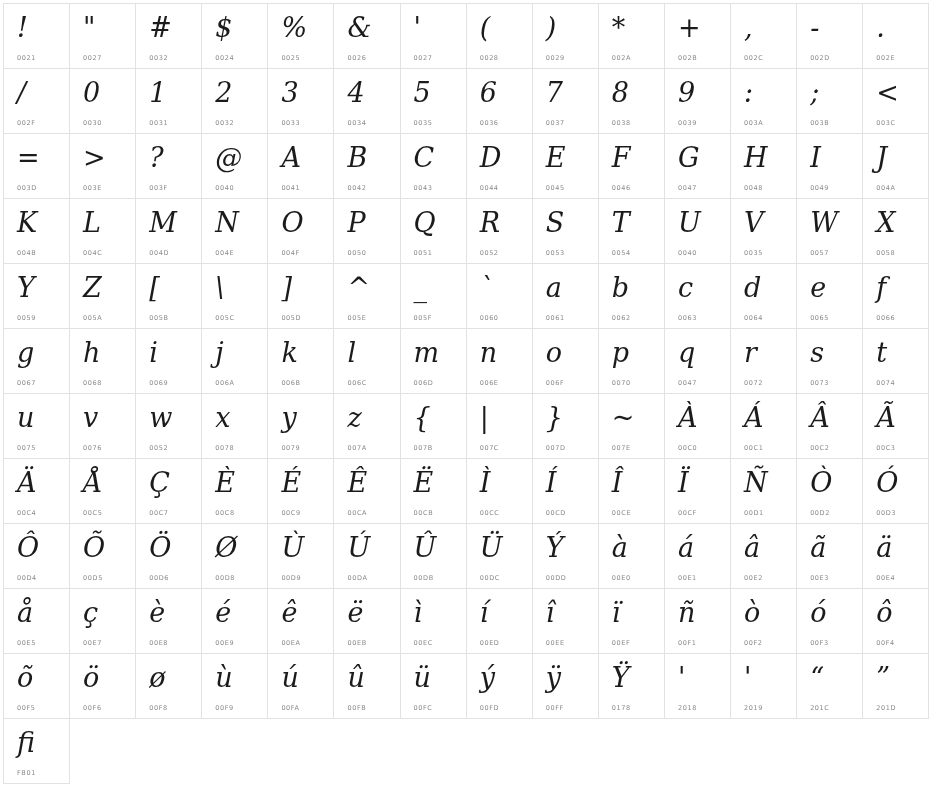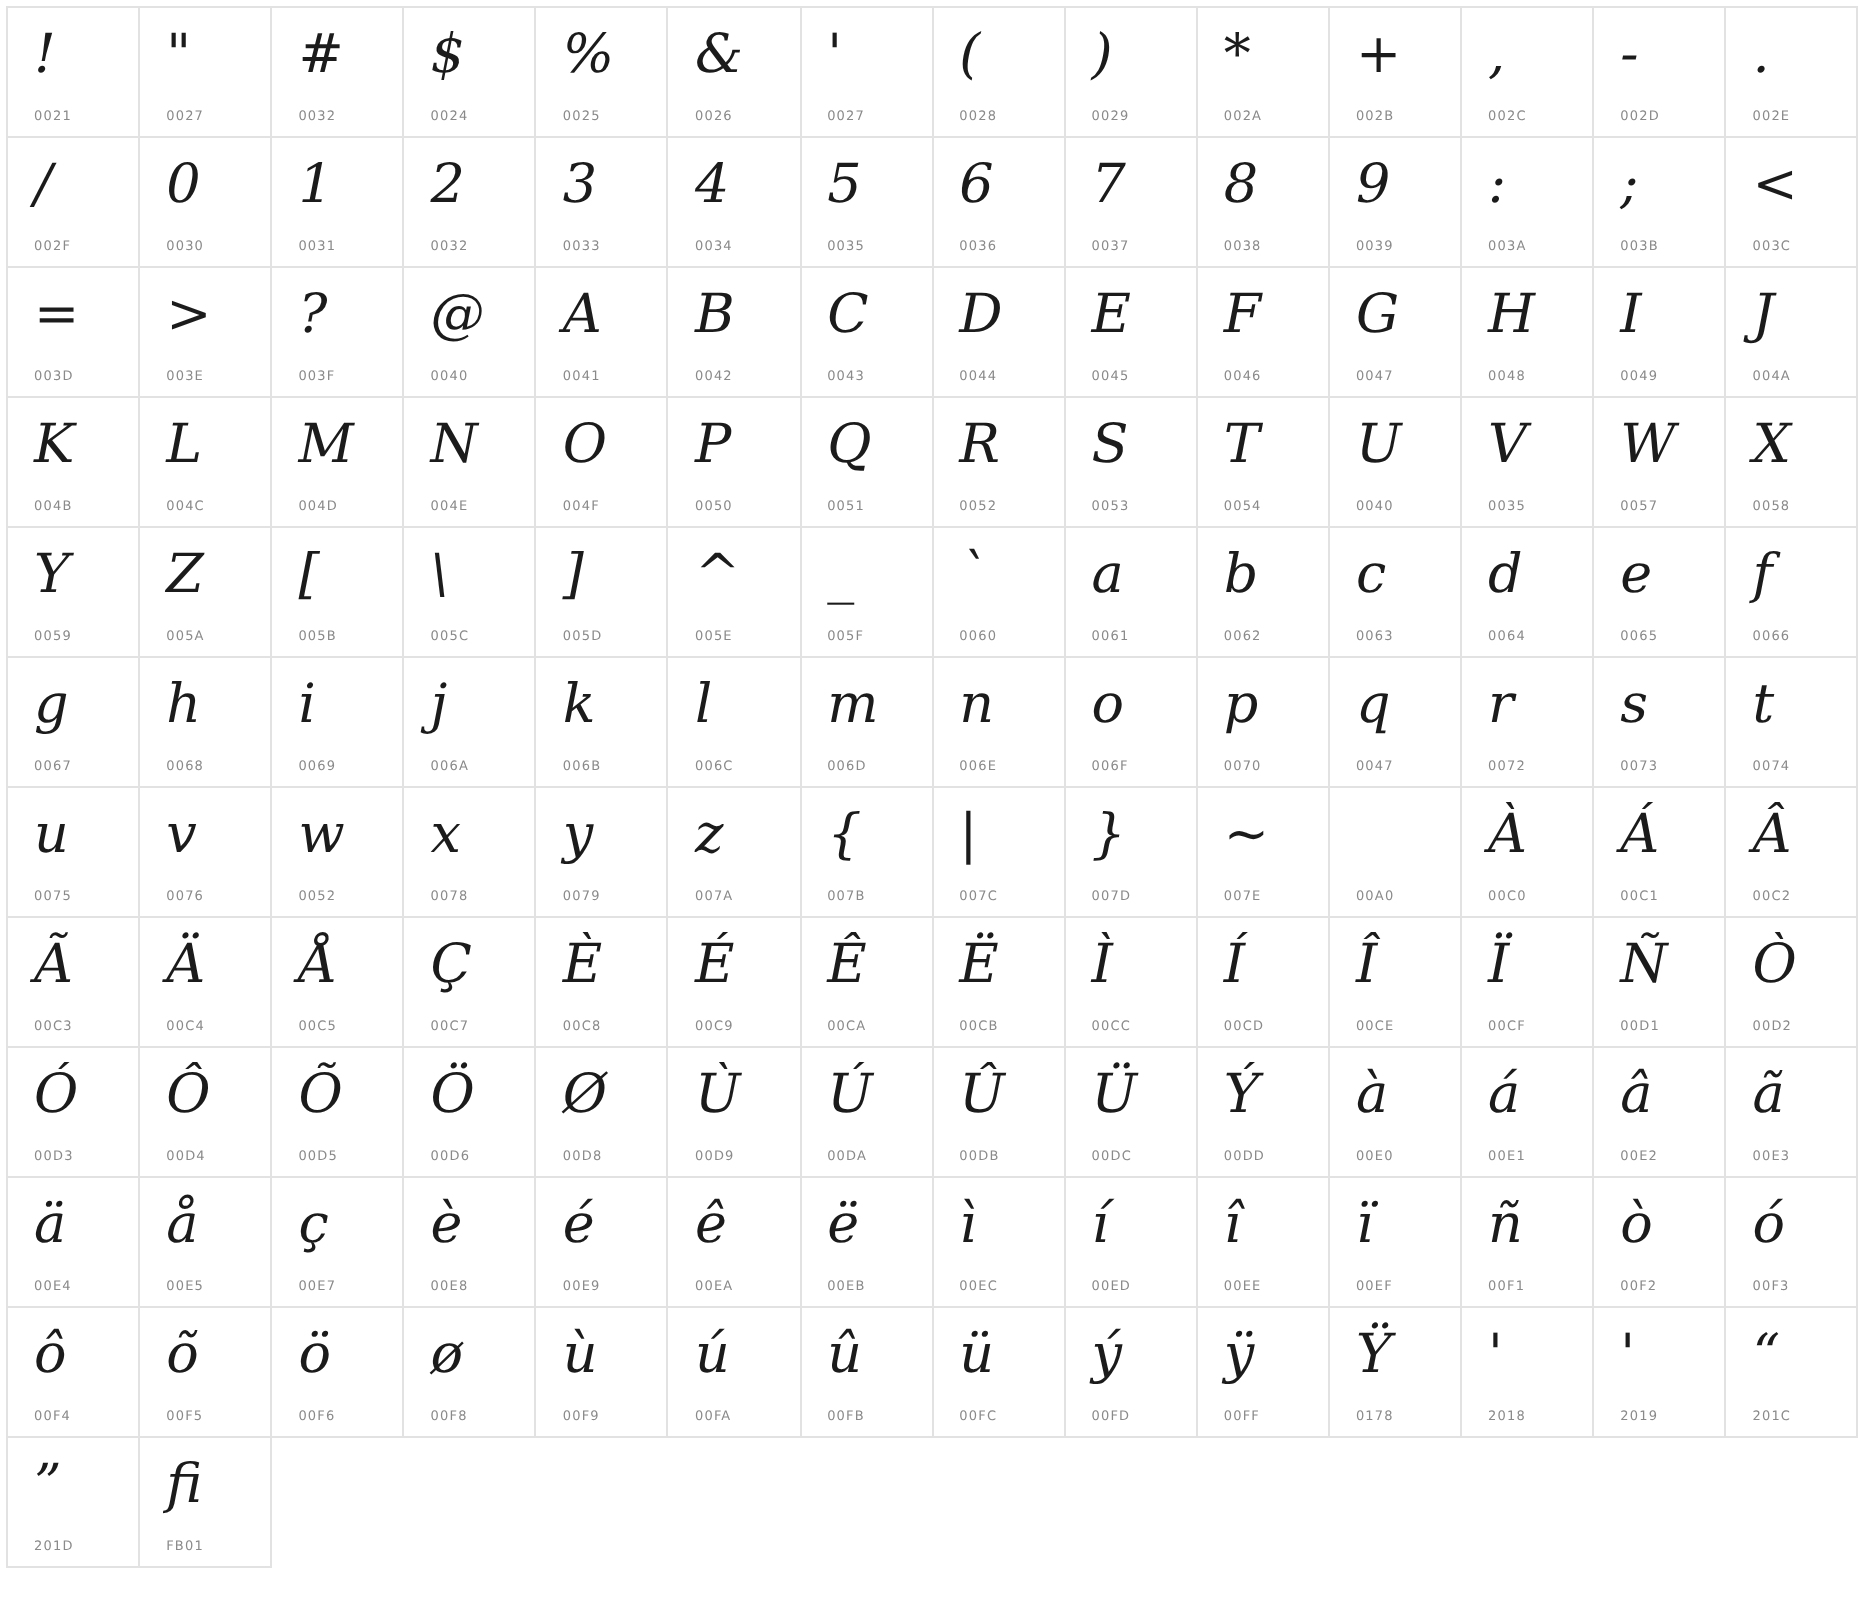--- a/index.html
+++ b/index.html
@@ -436,24 +436,20 @@
     </div>
     <div class="cell">
       <div class="glyph">}</div>
       <div class="code">007D</div>
     </div>
     <div class="cell">
       <div class="glyph">~</div>
       <div class="code">007E</div>
     </div>
     <div class="cell">
-      <div class="glyph"> </div>
-      <div class="code">00A0</div>
-    </div>
-    <div class="cell">
       <div class="glyph">À</div>
       <div class="code">00C0</div>
     </div>
     <div class="cell">
       <div class="glyph">Á</div>
       <div class="code">00C1</div>
     </div>
     <div class="cell">
       <div class="glyph">Â</div>
       <div class="code">00C2</div>

